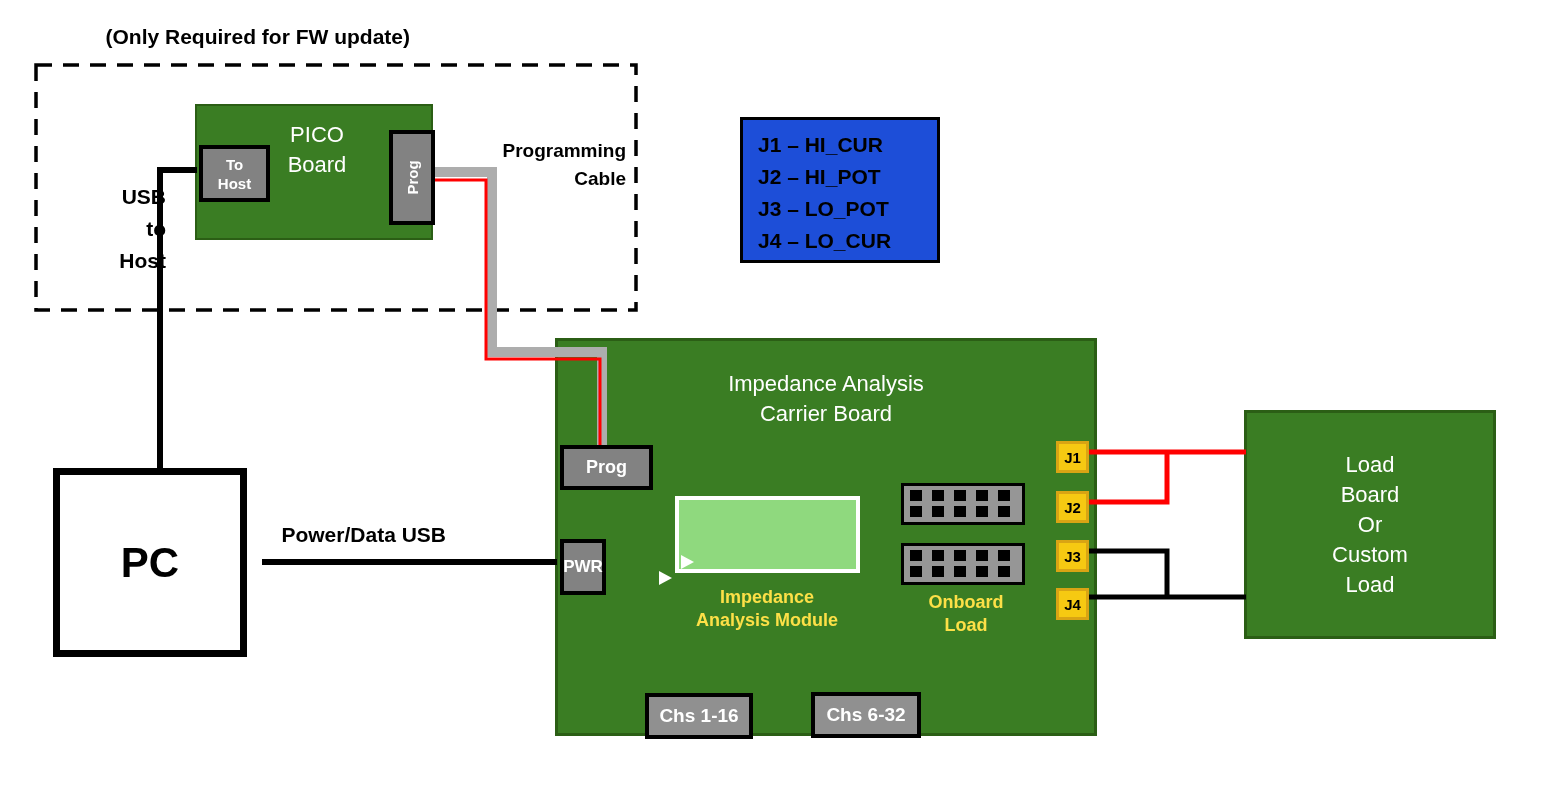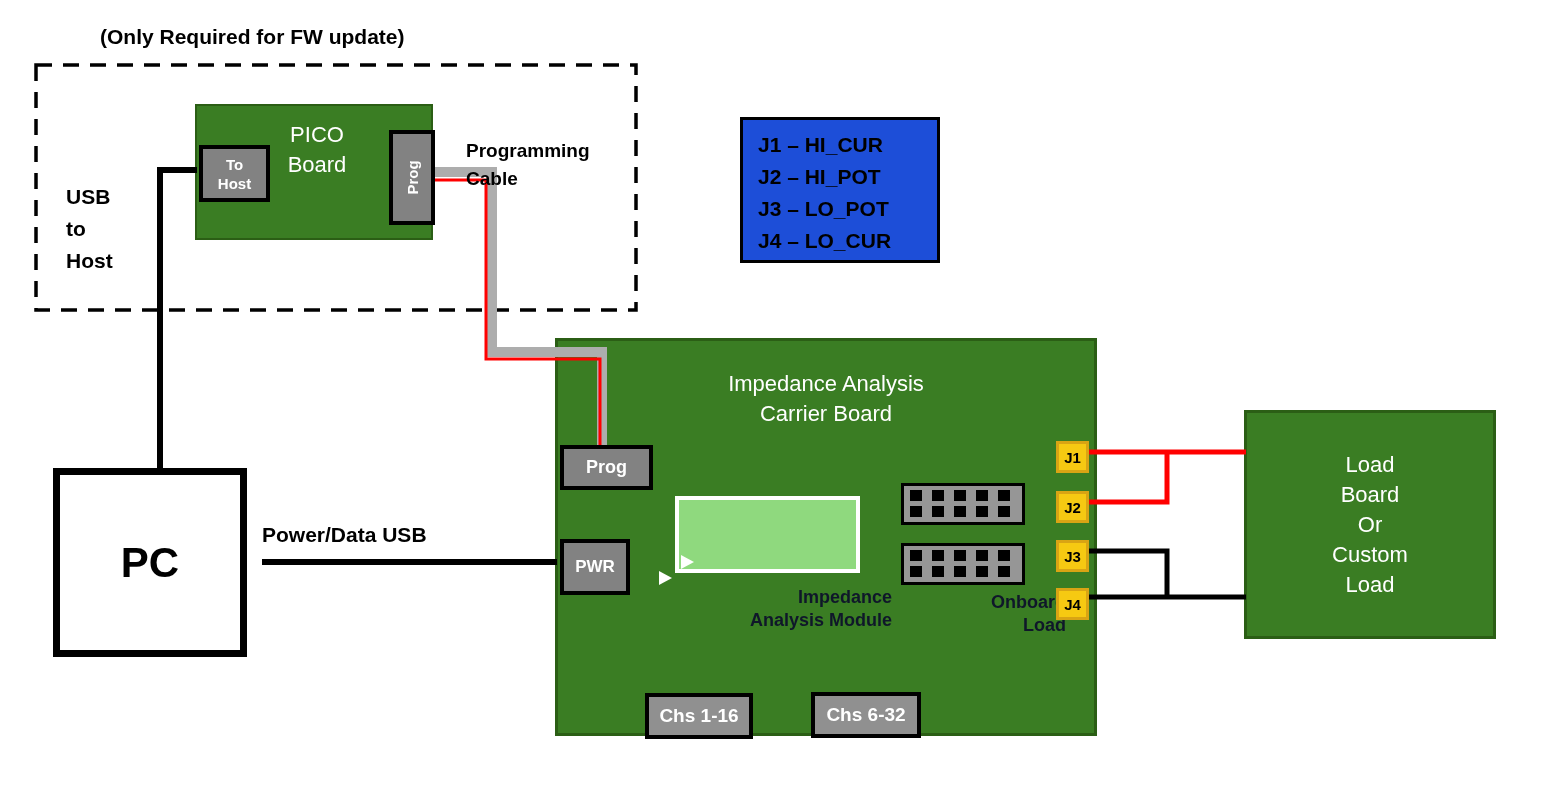--- a/index.html
+++ b/index.html
@@ -19,34 +19,34 @@
   .carrier-title{top:28px;}
   .load-title{top:37px;}
   
   .port{position:absolute;z-index:3;background:#828282;border:4px solid #000;
     box-sizing:border-box;color:#fff;font-weight:700;display:flex;
     align-items:center;justify-content:center;text-align:center;}
   .to-host{left:2px;top:39px;width:71px;height:57px;font-size:15px;line-height:19px;}
   .pico-prog{left:192px;top:24px;width:46px;height:95px;}
   .pico-prog span{transform:rotate(-90deg);font-size:15px;white-space:nowrap;}
   .carrier-prog{left:2px;top:104px;width:93px;height:45px;font-size:18px;}
-  .pwr{left:2px;top:198px;width:70px;height:56px;font-size:17px;}
+  .pwr{left:2px;top:198px;width:46px;height:56px;font-size:17px;}
   .chs{background:#909090;font-size:19px;}
   .chs1{left:87px;top:352px;width:108px;height:46px;}
   .chs2{left:253px;top:351px;width:110px;height:46px;}
   
   .module{position:absolute;z-index:3;left:117px;top:155px;width:185px;height:77px;
     background:#8FD97E;border:4px solid #ffffff;box-sizing:border-box;}
   .tri{position:absolute;z-index:4;width:0;height:0;
     border-top:7px solid transparent;border-bottom:7px solid transparent;
     border-left:13px solid #ffffff;}
   .tri1{left:123px;top:214px;}
   .tri2{left:101px;top:230px;}
-  .board-sublabel{position:absolute;z-index:3;color:#0f172a;font-weight:700;
-    font-size:18px;line-height:23px;text-align:right;}
+  .board-sublabel{position:absolute;z-index:3;color:#fde047;font-weight:700;
+    font-size:18px;line-height:23px;text-align:center;}
   .module-label{left:84px;top:245px;width:250px;}
   .onboard-label{left:308px;top:250px;width:200px;}
   
   .header{position:absolute;z-index:3;width:124px;height:42px;background:#969696;
     border:3px solid #000;box-sizing:border-box;}
   .header1{left:343px;top:142px;}
   .header2{left:343px;top:202px;}
   .pins{display:grid;grid-template-columns:repeat(5,12px);grid-template-rows:11px 11px;
     column-gap:10px;row-gap:5px;padding:4px 0 0 6px;}
   .pin{background:#000;}
@@ -57,21 +57,21 @@
   .jack-j1{left:498px;top:100px;justify-content:center;}
   .jack-j2{left:498px;top:150px;}
   .jack-j3{left:498px;top:199px;}
   .jack-j4{left:498px;top:247px;}
   
   .pc-box{position:absolute;left:53px;top:468px;width:194px;height:189px;background:#fff;
     border:7px solid #000;box-sizing:border-box;display:flex;align-items:center;
     justify-content:center;}
   .pc-label{font-weight:700;font-size:42px;color:#000;}
   
-  .black-label{position:absolute;z-index:3;color:#000;font-weight:700;text-align:left;}
+  .black-label{position:absolute;z-index:3;color:#000;font-weight:700;text-align:right;}
   .fw-note{left:100px;top:24px;width:310px;font-size:21px;line-height:26px;}
   .usb-host-label{left:66px;top:181px;width:100px;font-size:21px;line-height:32px;}
   .prog-cable-label{left:466px;top:137px;width:160px;font-size:19px;line-height:28px;}
   .power-usb-label{left:262px;top:524px;width:184px;font-size:21px;line-height:22px;}
   
   .legend{position:absolute;z-index:3;left:740px;top:117px;width:200px;height:146px;
     background:#1d4ed8;border:3px solid #000;box-sizing:border-box;
     padding:9px 0 0 15px;}
   .legend-item{font-weight:700;font-size:21px;line-height:32px;color:#000;}
 </style>

